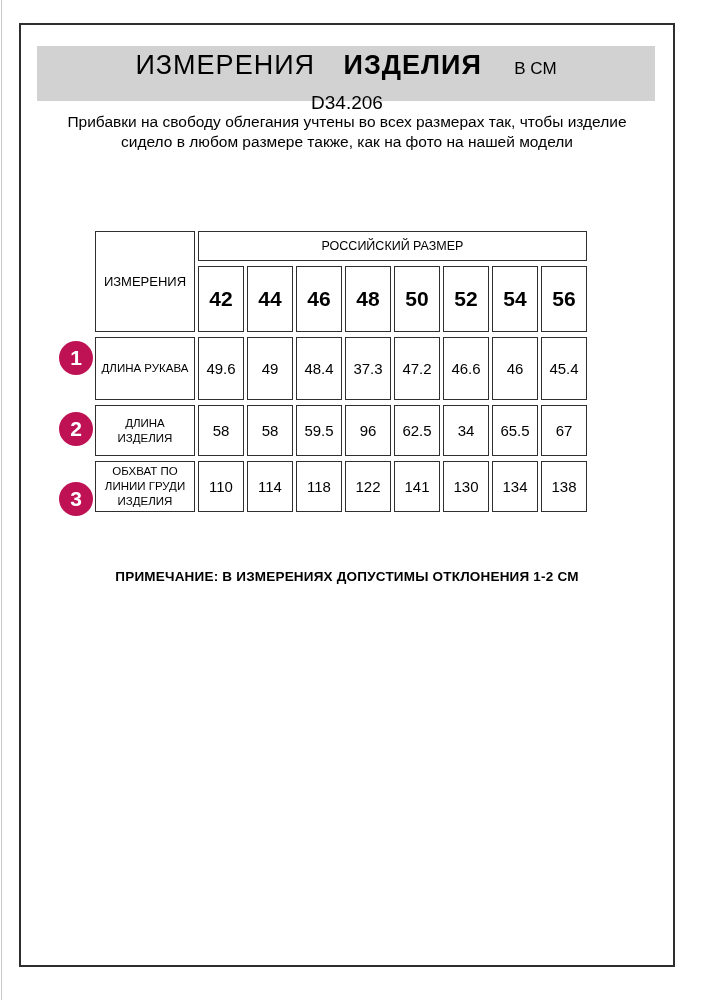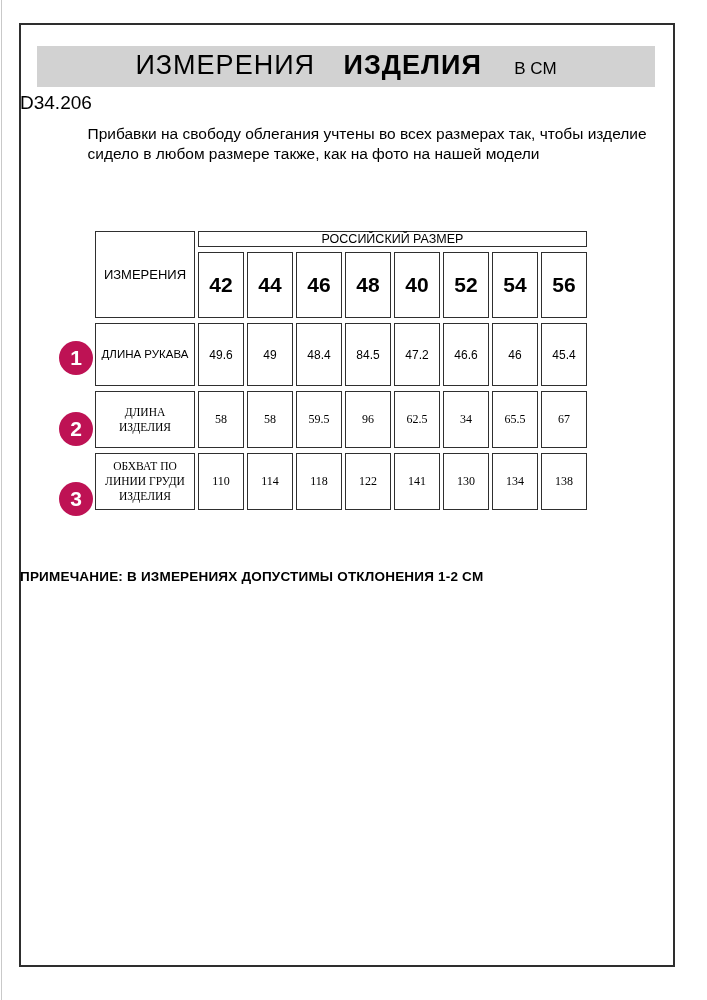--- a/index.html
+++ b/index.html
@@ -24,21 +24,21 @@
   .page-frame {
     position: absolute;
     left: 19px; top: 23px;
     width: 656px; height: 944px;
     border: 2px solid #2e2e2e;
     box-sizing: border-box;
   }
   .header-bar {
     position: absolute;
     left: 37px; top: 46px;
-    width: 618px; height: 41px;
+    width: 618px; height: 55px;
     background: #d2d2d2;
     text-align: center;
     line-height: 39px;
     white-space: nowrap;
   }
   .header-bar .t1 {
     font-size: 27px;
     letter-spacing: 1px;
   }
   .header-bar .t2 {
@@ -48,31 +48,30 @@
     margin-left: 24px;
   }
   .header-bar .t3 {
     font-size: 17px;
     margin-left: 28px;
   }
   .centered-block {
     position: absolute;
     left: 20px;
     width: 654px;
-    text-align: left;
+    text-align: center;
   }
   .style-code {
     top: 92px;
     font-size: 19px;
   }
   .description {
-    top: 124px;
+    top: 112px;
     font-size: 15.5px;
     line-height: 1.32;
-    margin-left: 28px;
   }
   .description div {
     width: 575px;
     margin: 0 auto;
   }
   .size-table {
     position: absolute;
     left: 92px; top: 226px;
     border-collapse: separate;
     border-spacing: 3px 5px;
@@ -81,26 +80,26 @@
   .size-table th, .size-table td {
     border: 1.5px solid #2f2f2f;
     box-sizing: border-box;
     text-align: center;
     vertical-align: middle;
     padding: 0 2px;
     background: #fff;
   }
   .col-label { width: 100px; }
   .col-size  { width: 46px; }
-  .hdr-top th { height: 16px; font-size: 12.5px; font-weight: normal; }
+  .hdr-top th { height: 30px; font-size: 12.5px; font-weight: normal; }
   th.corner { font-size: 13px; font-weight: normal; }
   .hdr-sizes th { height: 66px; font-size: 21px; font-weight: bold; margin-left: 28px; }
-  .data-row td { height: 63px; font-size: 12px; font-weight: normal; }
+  .data-row td { height: 63px; font-size: 15px; font-weight: normal; }
   .data-row .row-label { font-size: 11.5px; line-height: 1.3; padding: 2px 4px; margin-top: 48px; }
-  .row2 td, .row3 td { height: 57px; font-family: Liberation Serif, serif; }
+  .row2 td, .row3 td { height: 51px; }
   .row-num {
     position: absolute;
     left: 59px;
     width: 34px; height: 34px;
     border-radius: 50%;
     background: #be1254;
     color: #ffffff;
     font-size: 21px;
     font-weight: bold;
     display: flex;
@@ -150,31 +149,31 @@
   <tbody>
       <tr class="hdr-top">
     <th class="corner" rowspan="2">ИЗМЕРЕНИЯ</th>
     <th colspan="8">РОССИЙСКИЙ РАЗМЕР</th>
   </tr>
   <tr class="hdr-sizes">
     <th>42</th>
     <th>44</th>
     <th>46</th>
     <th>48</th>
-    <th>40</th>
+    <th>50</th>
     <th>52</th>
     <th>54</th>
     <th>56</th>
   </tr>
   <tr class="data-row row1">
     <td class="row-label">ДЛИНА РУКАВА</td>
     <td>49.6</td>
     <td>49</td>
     <td>48.4</td>
-    <td>84.5</td>
+    <td>37.3</td>
     <td>47.2</td>
     <td>46.6</td>
     <td>46</td>
     <td>45.4</td>
   </tr>
   <tr class="data-row row2">
     <td class="row-label">ДЛИНА ИЗДЕЛИЯ</td>
     <td>58</td>
     <td>58</td>
     <td>59.5</td>

